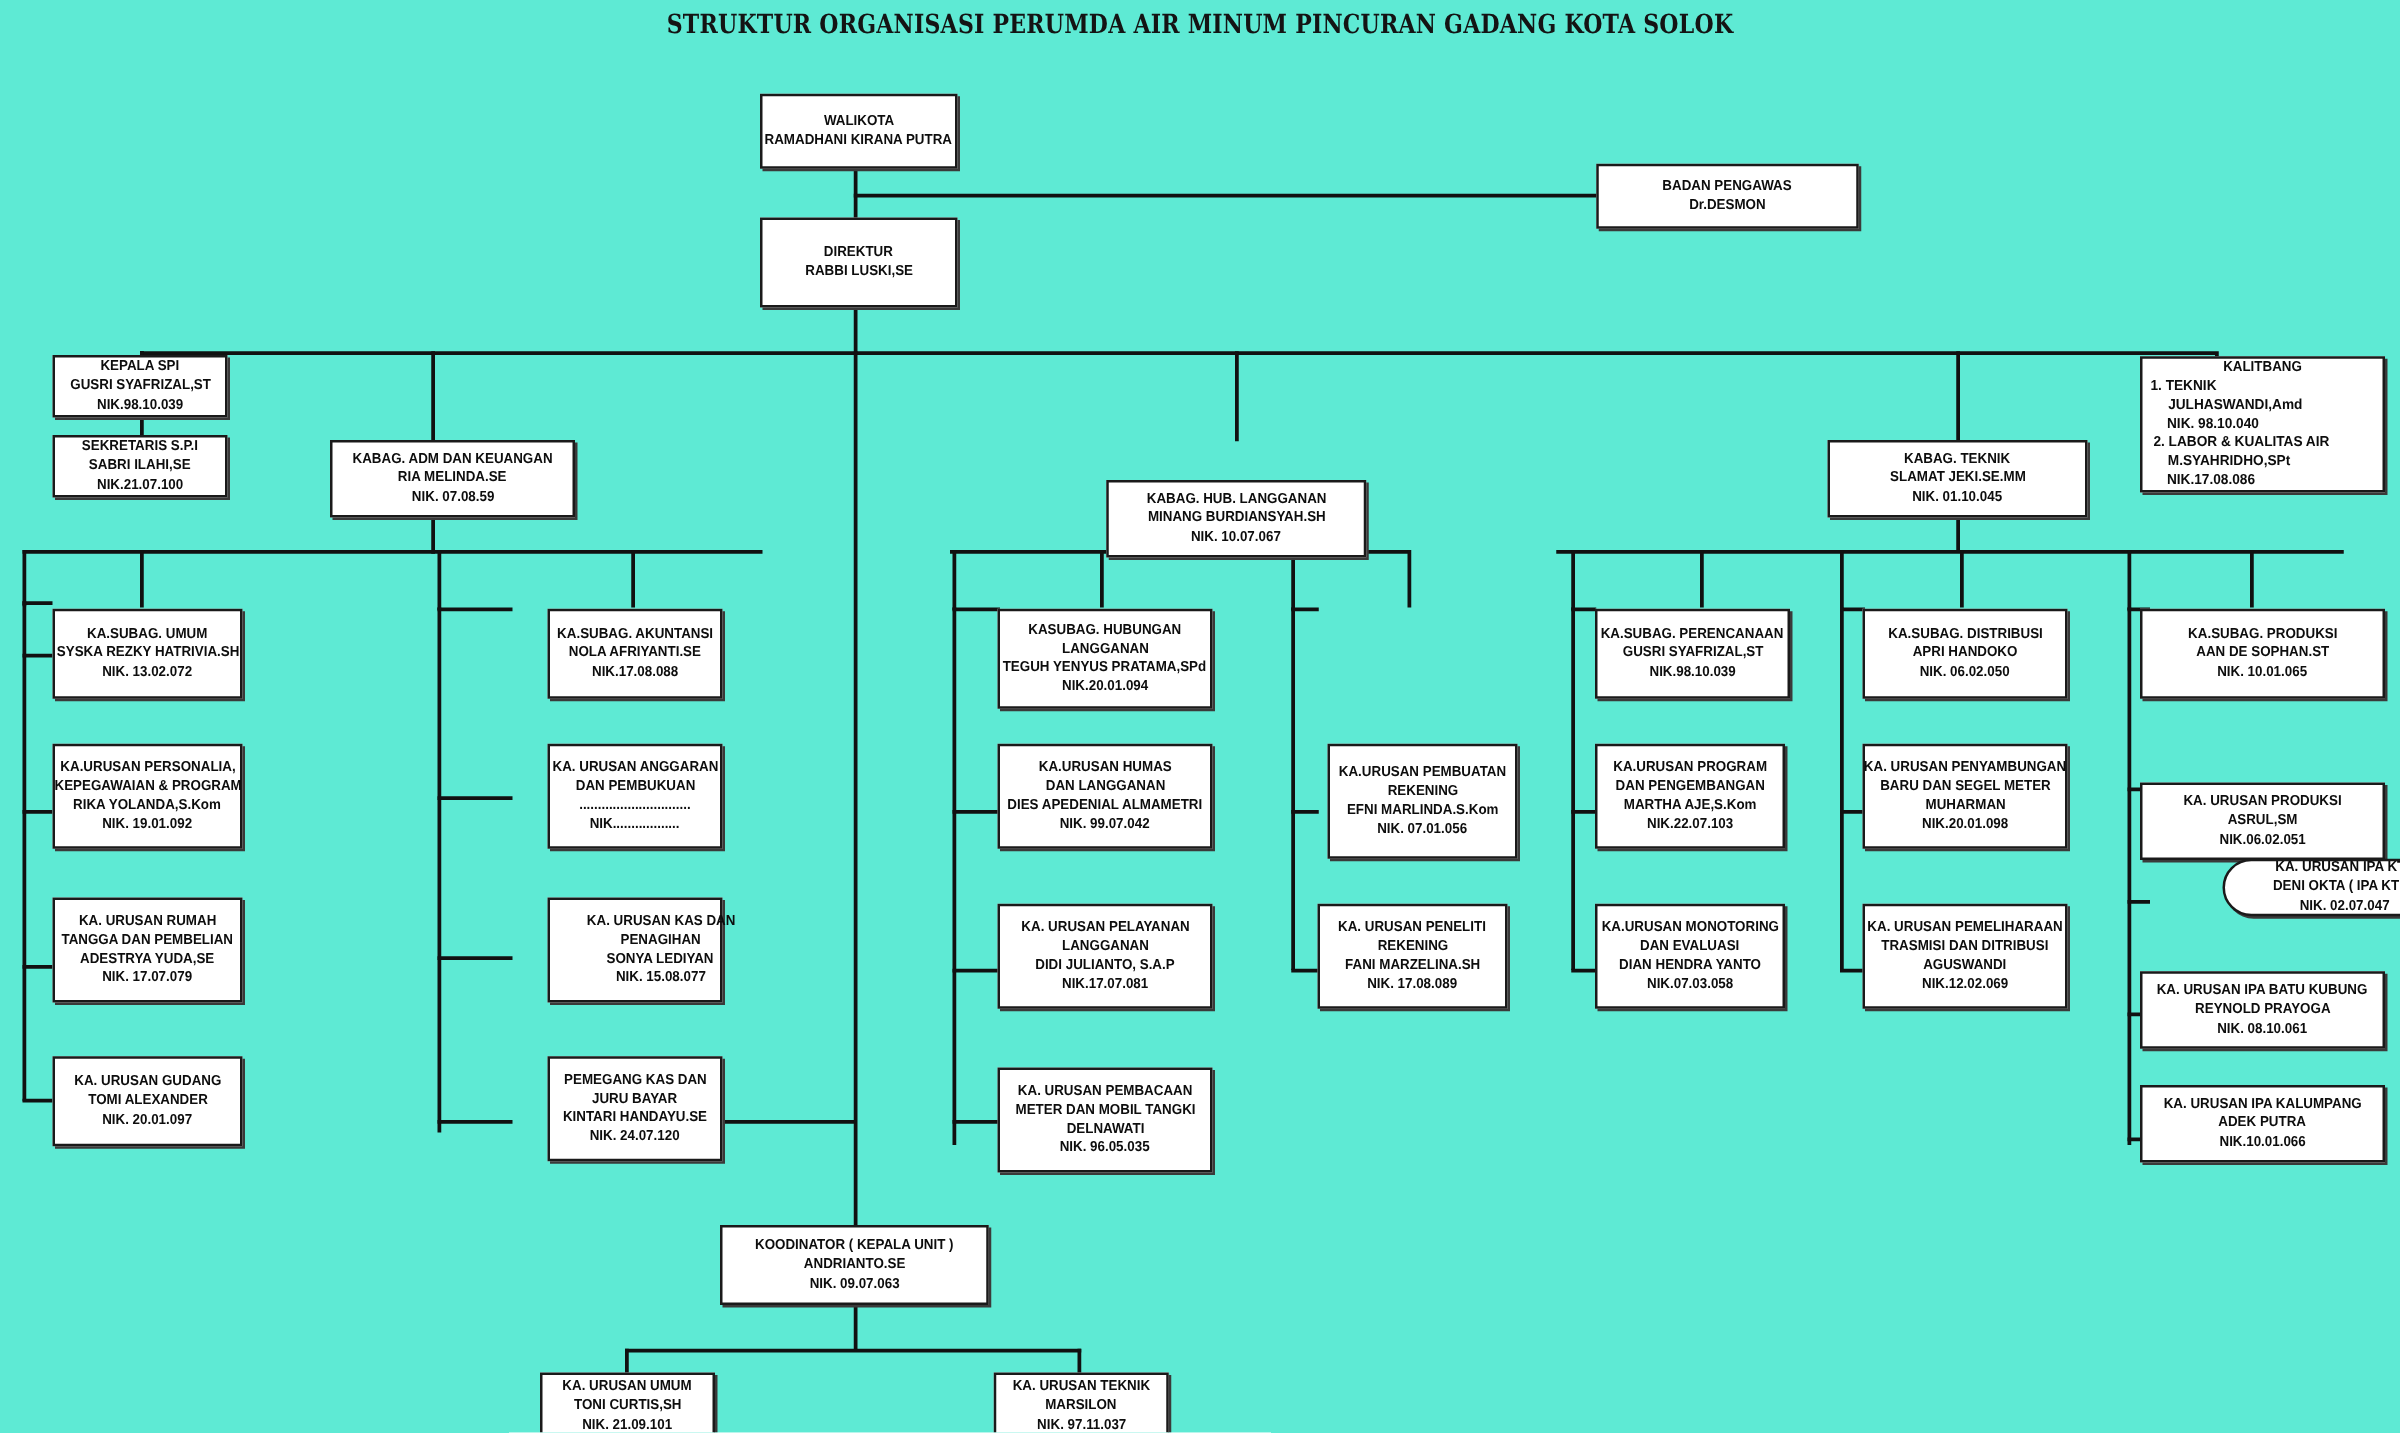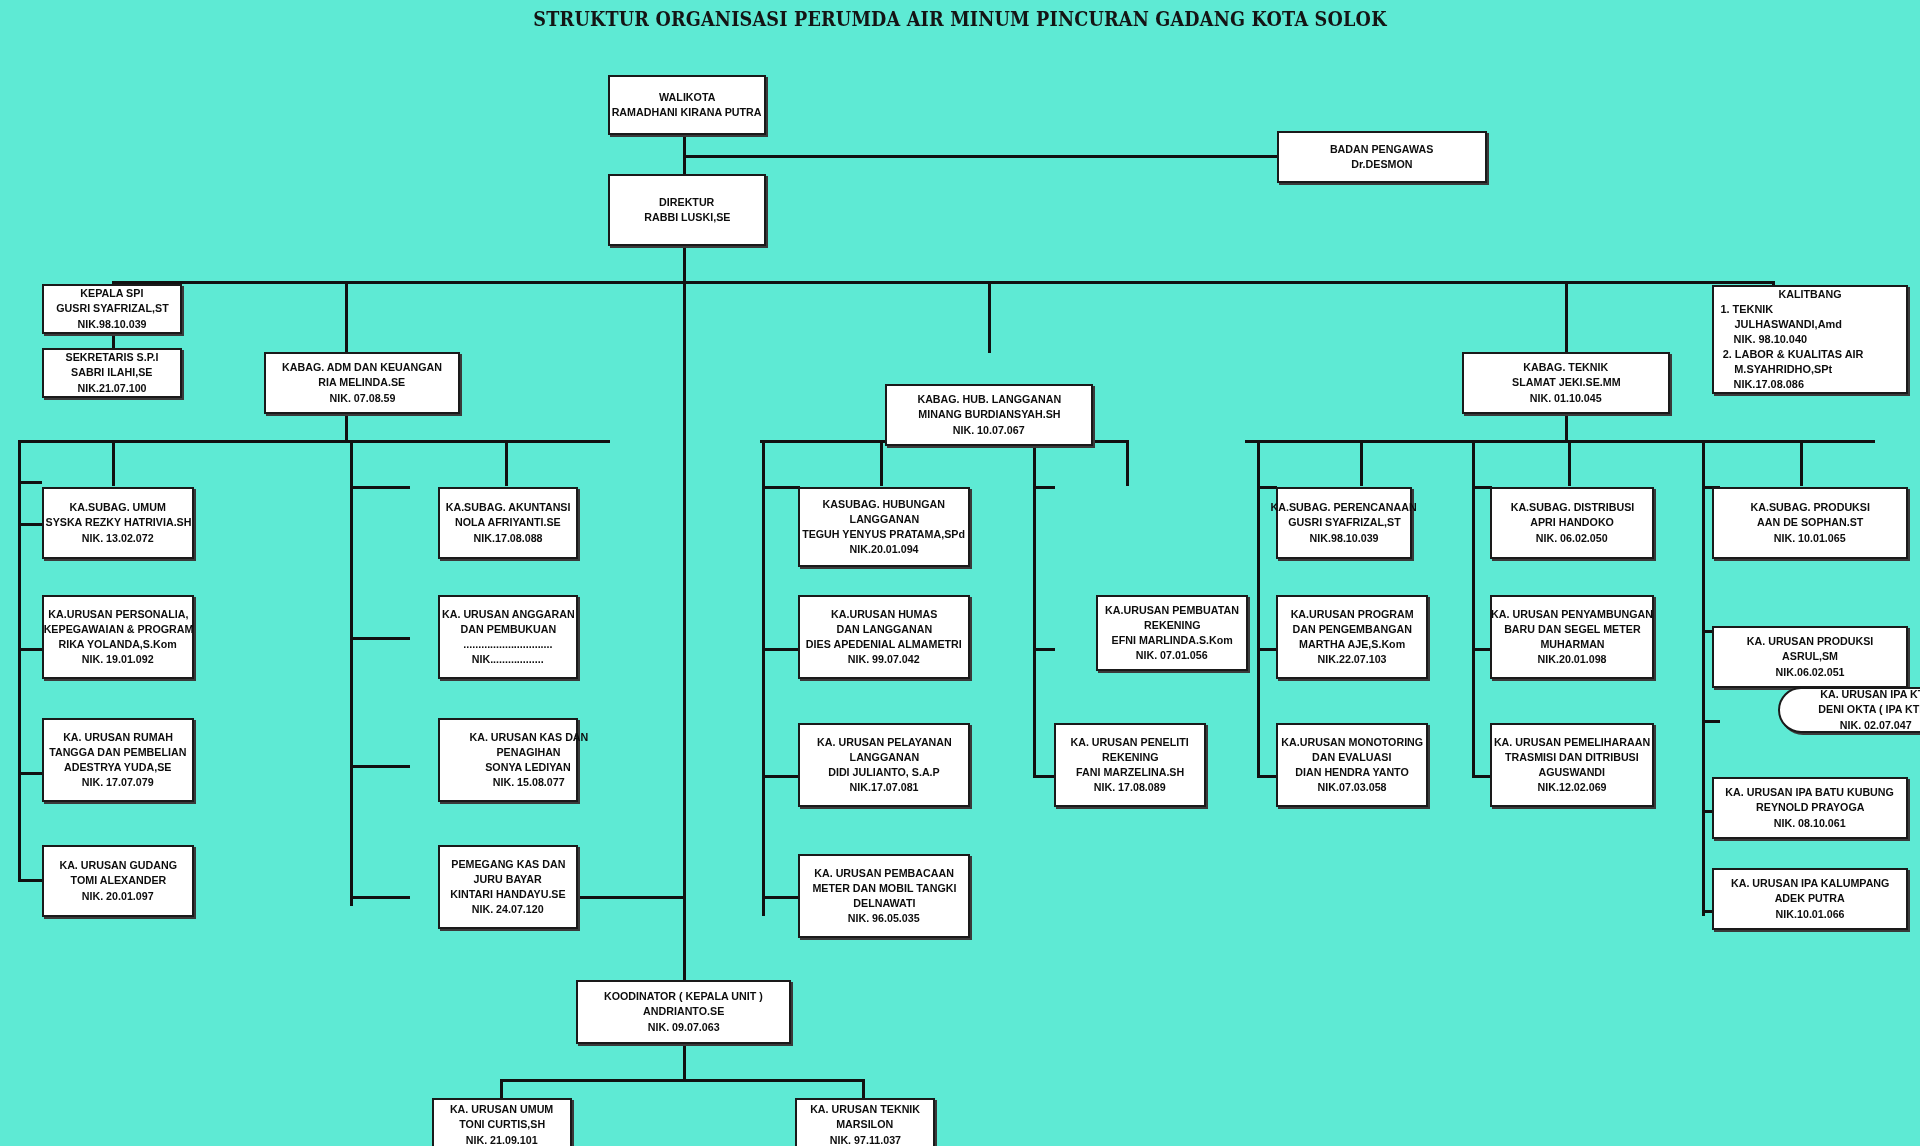--- a/index.html
+++ b/index.html
@@ -277,34 +277,34 @@
     <span>DIDI JULIANTO, S.A.P</span>
     <span>NIK.17.07.081</span>
   </div>
   <div class="box" style="left:798px;top:854px;width:172px;height:84px;">
     <span>KA. URUSAN PEMBACAAN</span>
     <span>METER DAN MOBIL TANGKI</span>
     <span>DELNAWATI</span>
     <span>NIK. 96.05.035</span>
   </div>
 
-  <div class="box" style="left:1096px;top:595px;width:152px;height:76px;">
+  <div class="box" style="left:1062px;top:595px;width:152px;height:92px;">
     <span>KA.URUSAN PEMBUATAN</span>
     <span>REKENING</span>
     <span>EFNI MARLINDA.S.Kom</span>
     <span>NIK. 07.01.056</span>
   </div>
   <div class="box" style="left:1054px;top:723px;width:152px;height:84px;">
     <span>KA. URUSAN PENELITI</span>
     <span>REKENING</span>
     <span>FANI MARZELINA.SH</span>
     <span>NIK. 17.08.089</span>
   </div>
 
-  <div class="box" style="left:1276px;top:487px;width:136px;height:72px;">
+  <div class="box" style="left:1276px;top:487px;width:156px;height:72px;">
     <span>KA.SUBAG. PERENCANAAN</span>
     <span>GUSRI SYAFRIZAL,ST</span>
     <span>NIK.98.10.039</span>
   </div>
   <div class="box" style="left:1276px;top:595px;width:152px;height:84px;">
     <span>KA.URUSAN PROGRAM</span>
     <span>DAN PENGEMBANGAN</span>
     <span>MARTHA AJE,S.Kom</span>
     <span>NIK.22.07.103</span>
   </div>

